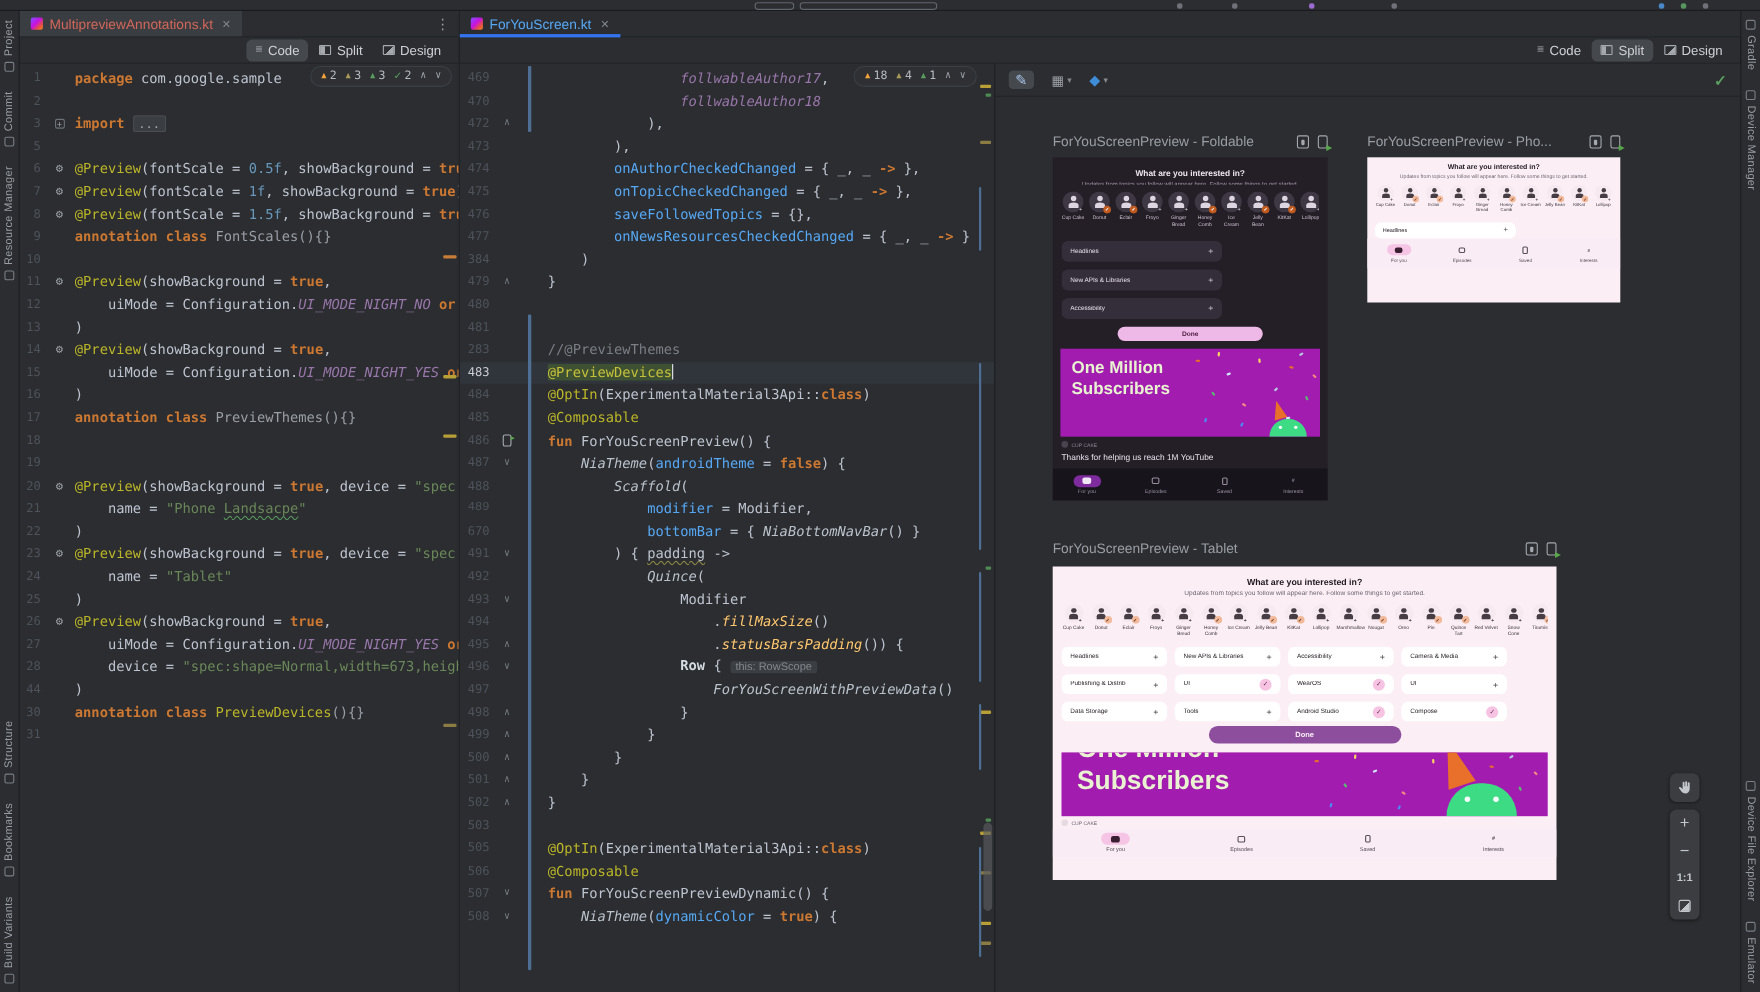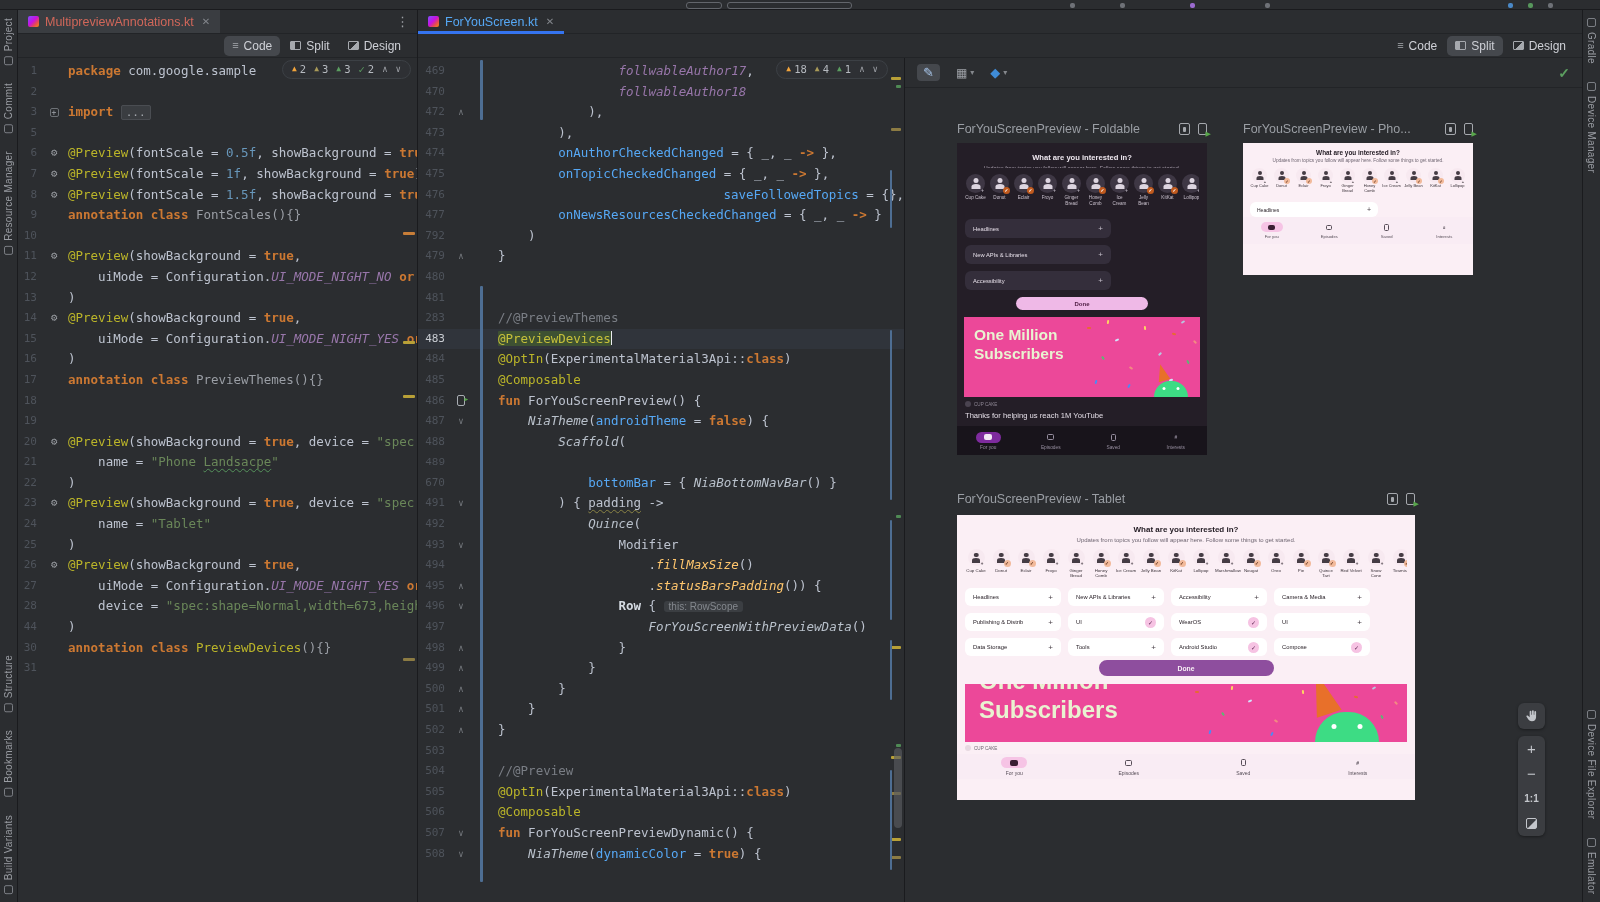--- a/index.html
+++ b/index.html
@@ -137,21 +137,21 @@
   .dk .chip{background:#342E3B;color:#E6DFE9}
   .lt .chip{background:#FFFFFF;color:#2A2229}
   .chip .clab{flex:1;overflow:hidden;white-space:nowrap}
   .chip .plus{flex:none}
   .dk .chip .plus{color:#C5BEC9}
   .lt .chip .plus{color:#4A4149}
   .ccheck{flex:none;border-radius:50%;display:flex;align-items:center;justify-content:center}
   .lt .ccheck{background:#F6C3E3;color:#5E2450}
 
   .sc-done{flex:none;margin:0 auto;display:flex;align-items:center;justify-content:center;font-weight:bold;border-radius:999px}
-  .sc-banner{flex:none;position:relative;background:#ec4899;overflow:hidden}
+  .sc-banner{flex:none;position:relative;background:#a21caf;overflow:hidden}
   .bl{color:#E9F3D1;font-weight:bold;line-height:1.18;position:relative;z-index:2}
   .conf{position:absolute;border-radius:1px;z-index:1}
   .robot{position:absolute;z-index:1}
   .rhead{position:absolute;bottom:0;background:#3DDC84;border-radius:999px 999px 0 0}
   .reye{position:absolute;background:#fff;border-radius:50%}
   .rhat{position:absolute;width:0;height:0;border-style:solid;border-color:transparent;border-bottom-color:#E8702A}
   .sc-meta{display:flex;align-items:center;flex:none}
   .dk .sc-meta{color:#8E8795}
   .lt .sc-meta{color:#6E6571}
   .mavi{position:relative;border-radius:50%;flex:none}
@@ -415,49 +415,48 @@
         </div>
       <div class="bodyrow">
         <div class="editor" id="ed-mid">
             <div class="codewrap">
               <div class="cl"><div class="num" style="width: 34px;">469</div><div class="gut" style="width: 18px;"></div><div class="code" style="padding-left: 28px;"><span class="tk-plain">                </span><span class="tk-prop">follwableAuthor17</span><span class="tk-plain">,</span></div></div>
               <div class="cl"><div class="num" style="width: 34px;">470</div><div class="gut" style="width: 18px;"></div><div class="code" style="padding-left: 28px;"><span class="tk-plain">                </span><span class="tk-prop">follwableAuthor18</span></div></div>
               <div class="cl"><div class="num" style="width: 34px;">472</div><div class="gut" style="width: 18px;"><span>∧</span></div><div class="code" style="padding-left: 28px;"><span class="tk-plain">            ),</span></div></div>
               <div class="cl"><div class="num" style="width: 34px;">473</div><div class="gut" style="width: 18px;"></div><div class="code" style="padding-left: 28px;"><span class="tk-plain">        ),</span></div></div>
               <div class="cl"><div class="num" style="width: 34px;">474</div><div class="gut" style="width: 18px;"></div><div class="code" style="padding-left: 28px;"><span class="tk-plain">        </span><span class="tk-param">onAuthorCheckedChanged</span><span class="tk-plain"> = { _, _ </span><span class="tk-kw">-&gt;</span><span class="tk-plain"> },</span></div></div>
               <div class="cl"><div class="num" style="width: 34px;">475</div><div class="gut" style="width: 18px;"></div><div class="code" style="padding-left: 28px;"><span class="tk-plain">        </span><span class="tk-param">onTopicCheckedChanged</span><span class="tk-plain"> = { _, _ </span><span class="tk-kw">-&gt;</span><span class="tk-plain"> },</span></div></div>
-              <div class="cl"><div class="num" style="width: 34px;">476</div><div class="gut" style="width: 18px;"></div><div class="code" style="padding-left: 28px; text-align: right;"><span class="tk-plain">        </span><span class="tk-param">saveFollowedTopics</span><span class="tk-plain"> = {},</span></div></div>
+              <div class="cl"><div class="num" style="width: 34px;">476</div><div class="gut" style="width: 18px;"></div><div class="code" style="padding-left: 28px;"><span class="tk-plain">        </span><span class="tk-param">saveFollowedTopics</span><span class="tk-plain"> = {},</span></div></div>
               <div class="cl"><div class="num" style="width: 34px;">477</div><div class="gut" style="width: 18px;"></div><div class="code" style="padding-left: 28px;"><span class="tk-plain">        </span><span class="tk-param">onNewsResourcesCheckedChanged</span><span class="tk-plain"> = { _, _ </span><span class="tk-kw">-&gt;</span><span class="tk-plain"> }</span></div></div>
-              <div class="cl"><div class="num" style="width: 34px;">792</div><div class="gut" style="width: 18px;"></div><div class="code" style="padding-left: 28px;"><span class="tk-plain">    )</span></div></div>
+              <div class="cl"><div class="num" style="width: 34px;">384</div><div class="gut" style="width: 18px;"></div><div class="code" style="padding-left: 28px;"><span class="tk-plain">    )</span></div></div>
               <div class="cl"><div class="num" style="width: 34px;">479</div><div class="gut" style="width: 18px;"><span>∧</span></div><div class="code" style="padding-left: 28px;"><span class="tk-plain">}</span></div></div>
               <div class="cl"><div class="num" style="width: 34px;">480</div><div class="gut" style="width: 18px;"></div><div class="code" style="padding-left: 28px;"></div></div>
               <div class="cl"><div class="num" style="width: 34px;">481</div><div class="gut" style="width: 18px;"></div><div class="code" style="padding-left: 28px;"></div></div>
               <div class="cl"><div class="num" style="width: 34px;">283</div><div class="gut" style="width: 18px;"></div><div class="code" style="padding-left: 28px;"><span class="tk-cmt">//@PreviewThemes</span></div></div>
               <div class="cl cur"><div class="num" style="width: 34px;">483</div><div class="gut" style="width: 18px;"></div><div class="code" style="padding-left: 28px;"><span class="tk-annsel">@PreviewDevices</span><span class="tk-caret"></span></div></div>
               <div class="cl"><div class="num" style="width: 34px;">484</div><div class="gut" style="width: 18px;"></div><div class="code" style="padding-left: 28px;"><span class="tk-ann">@OptIn</span><span class="tk-plain">(ExperimentalMaterial3Api::</span><span class="tk-kw">class</span><span class="tk-plain">)</span></div></div>
               <div class="cl"><div class="num" style="width: 34px;">485</div><div class="gut" style="width: 18px;"></div><div class="code" style="padding-left: 28px;"><span class="tk-ann">@Composable</span></div></div>
               <div class="cl"><div class="num" style="width: 34px;">486</div><div class="gut" style="width: 18px;"><span class="runico"></span></div><div class="code" style="padding-left: 28px;"><span class="tk-kw">fun </span><span class="tk-plain">ForYouScreenPreview() {</span></div></div>
               <div class="cl"><div class="num" style="width: 34px;">487</div><div class="gut" style="width: 18px;"><span>∨</span></div><div class="code" style="padding-left: 28px;"><span class="tk-plain">    </span><span class="tk-fn">NiaTheme</span><span class="tk-plain">(</span><span class="tk-param">androidTheme</span><span class="tk-plain"> = </span><span class="tk-kw">false</span><span class="tk-plain">) {</span></div></div>
               <div class="cl"><div class="num" style="width: 34px;">488</div><div class="gut" style="width: 18px;"></div><div class="code" style="padding-left: 28px;"><span class="tk-plain">        </span><span class="tk-fn">Scaffold</span><span class="tk-plain">(</span></div></div>
-              <div class="cl"><div class="num" style="width: 34px; font-family: Liberation Mono, monospace;">489</div><div class="gut" style="width: 18px;"></div></div>
+              <div class="cl"><div class="num" style="width: 34px; font-family: Liberation Mono, monospace;">489</div><div class="gut" style="width: 18px;"></div><div class="code" style="padding-left: 28px;"><span class="tk-plain">            </span><span class="tk-param">modifier</span><span class="tk-plain"> = Modifier,</span></div></div>
               <div class="cl"><div class="num" style="width: 34px;">670</div><div class="gut" style="width: 18px;"></div><div class="code" style="padding-left: 28px;"><span class="tk-plain">            </span><span class="tk-param">bottomBar</span><span class="tk-plain"> = { </span><span class="tk-fn">NiaBottomNavBar</span><span class="tk-plain">() }</span></div></div>
               <div class="cl"><div class="num" style="width: 34px;">491</div><div class="gut" style="width: 18px;"><span>∨</span></div><div class="code" style="padding-left: 28px;"><span class="tk-plain">        ) { </span><span class="tk-undl">padding</span><span class="tk-plain"> -&gt;</span></div></div>
               <div class="cl"><div class="num" style="width: 34px;">492</div><div class="gut" style="width: 18px;"></div><div class="code" style="padding-left: 28px;"><span class="tk-plain">            </span><span class="tk-fn">Quince</span><span class="tk-plain">(</span></div></div>
               <div class="cl"><div class="num" style="width: 34px;">493</div><div class="gut" style="width: 18px;"><span>∨</span></div><div class="code" style="padding-left: 28px;"><span class="tk-plain">                Modifier</span></div></div>
               <div class="cl"><div class="num" style="width: 34px;">494</div><div class="gut" style="width: 18px;"></div><div class="code" style="padding-left: 28px;"><span class="tk-plain">                    .</span><span class="tk-ext">fillMaxSize</span><span class="tk-plain">()</span></div></div>
               <div class="cl"><div class="num" style="width: 34px;">495</div><div class="gut" style="width: 18px;"><span>∧</span></div><div class="code" style="padding-left: 28px;"><span class="tk-plain">                    .</span><span class="tk-ext">statusBarsPadding</span><span class="tk-plain">()) {</span></div></div>
               <div class="cl"><div class="num" style="width: 34px;">496</div><div class="gut" style="width: 18px;"><span>∨</span></div><div class="code" style="padding-left: 28px;"><span class="tk-plain">                </span><span class="tk-plainB">Row</span><span class="tk-plain"> { </span><span class="tk-hint">this: RowScope</span></div></div>
               <div class="cl"><div class="num" style="width: 34px;">497</div><div class="gut" style="width: 18px;"></div><div class="code" style="padding-left: 28px;"><span class="tk-plain">                    </span><span class="tk-fn">ForYouScreenWithPreviewData</span><span class="tk-plain">()</span></div></div>
               <div class="cl"><div class="num" style="width: 34px;">498</div><div class="gut" style="width: 18px;"><span>∧</span></div><div class="code" style="padding-left: 28px;"><span class="tk-plain">                }</span></div></div>
               <div class="cl"><div class="num" style="width: 34px;">499</div><div class="gut" style="width: 18px;"><span>∧</span></div><div class="code" style="padding-left: 28px;"><span class="tk-plain">            }</span></div></div>
               <div class="cl"><div class="num" style="width: 34px;">500</div><div class="gut" style="width: 18px;"><span>∧</span></div><div class="code" style="padding-left: 28px;"><span class="tk-plain">        }</span></div></div>
               <div class="cl"><div class="num" style="width: 34px;">501</div><div class="gut" style="width: 18px;"><span>∧</span></div><div class="code" style="padding-left: 28px;"><span class="tk-plain">    }</span></div></div>
               <div class="cl"><div class="num" style="width: 34px;">502</div><div class="gut" style="width: 18px;"><span>∧</span></div><div class="code" style="padding-left: 28px;"><span class="tk-plain">}</span></div></div>
               <div class="cl"><div class="num" style="width: 34px;">503</div><div class="gut" style="width: 18px;"></div><div class="code" style="padding-left: 28px;"></div></div>
-              <div class="cl"><div class="num" style="width: 34px;">504</div><div class="gut" style="width: 18px;"></div><div class="code" style="padding-left: 28px;"><span class="tk-cmt">//@Preview</span></div></div>
               <div class="cl"><div class="num" style="width: 34px;">505</div><div class="gut" style="width: 18px;"></div><div class="code" style="padding-left: 28px;"><span class="tk-ann">@OptIn</span><span class="tk-plain">(ExperimentalMaterial3Api::</span><span class="tk-kw">class</span><span class="tk-plain">)</span></div></div>
               <div class="cl"><div class="num" style="width: 34px;">506</div><div class="gut" style="width: 18px;"></div><div class="code" style="padding-left: 28px;"><span class="tk-ann">@Composable</span></div></div>
               <div class="cl"><div class="num" style="width: 34px;">507</div><div class="gut" style="width: 18px;"><span>∨</span></div><div class="code" style="padding-left: 28px;"><span class="tk-kw">fun </span><span class="tk-plain">ForYouScreenPreviewDynamic() {</span></div></div>
               <div class="cl"><div class="num" style="width: 34px;">508</div><div class="gut" style="width: 18px;"><span>∨</span></div><div class="code" style="padding-left: 28px;"><span class="tk-plain">    </span><span class="tk-fn">NiaTheme</span><span class="tk-plain">(</span><span class="tk-param">dynamicColor</span><span class="tk-plain"> = </span><span class="tk-kw">true</span><span class="tk-plain">) {</span></div></div>
             </div>
             <div class="inspect" style="top: 2px; right: 16px;">
               <span class="wi">
                 <span class="tri" style="color: rgb(242, 164, 59);">▲</span>
                 <span>18</span>
               </span>

